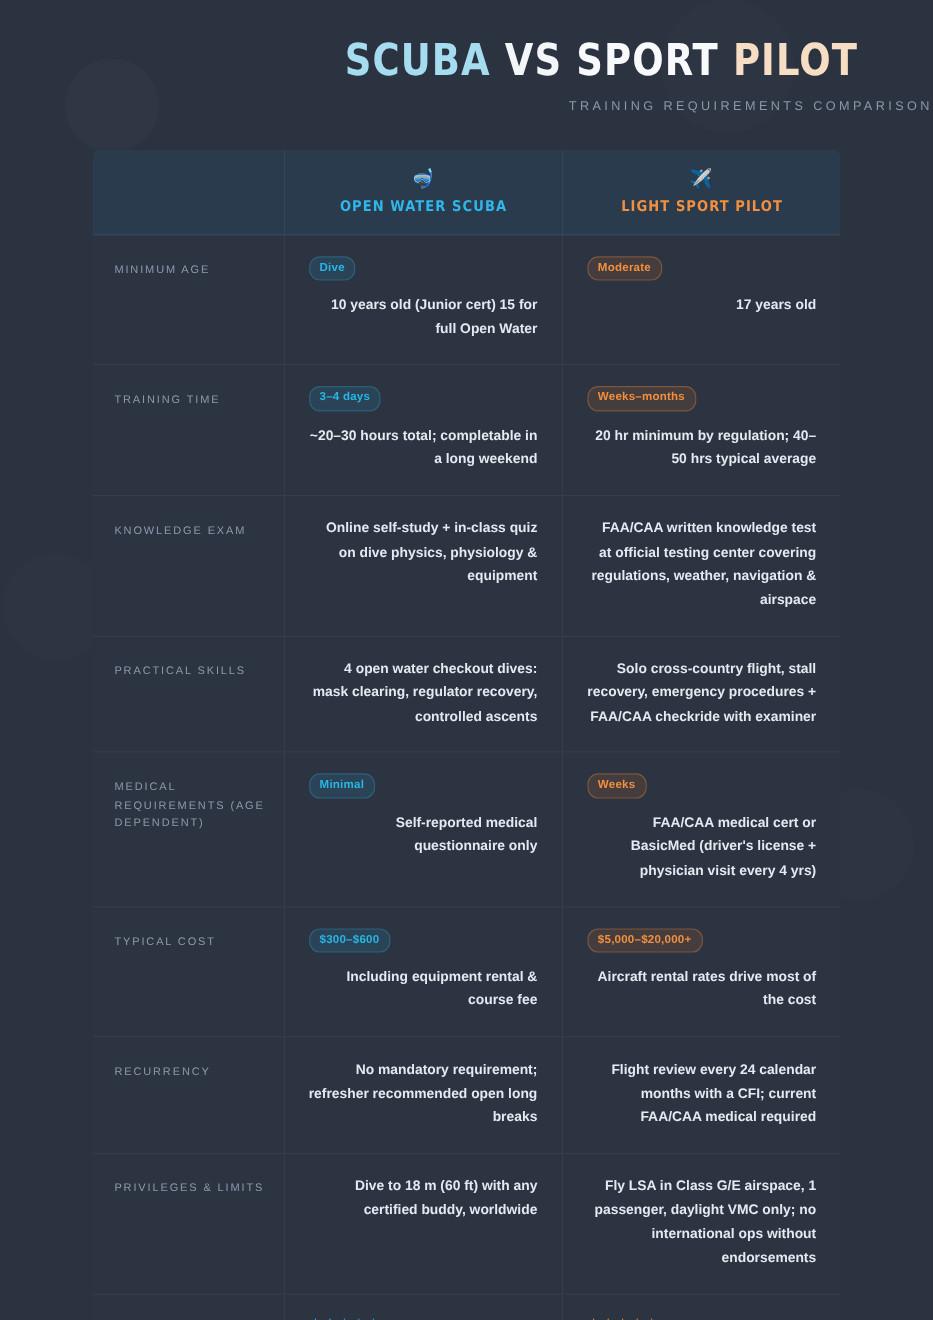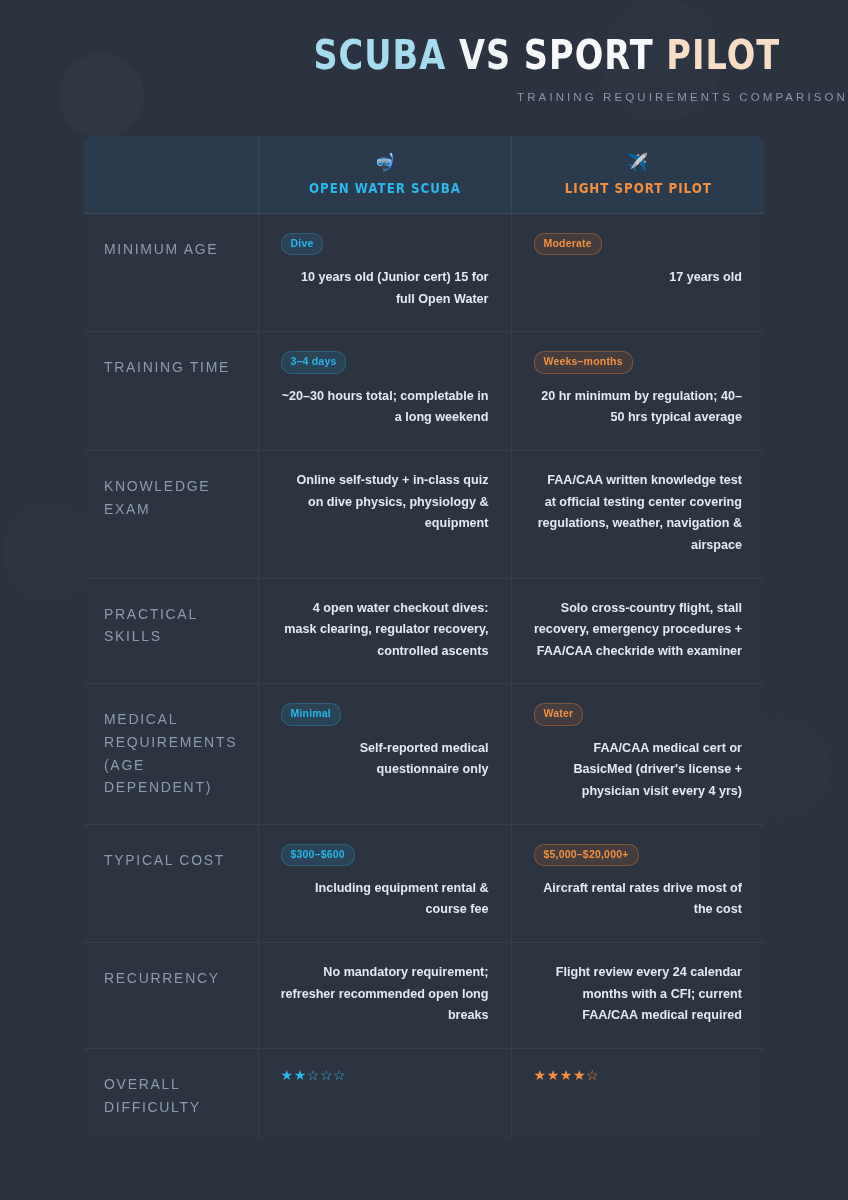--- a/index.html
+++ b/index.html
@@ -117,21 +117,21 @@
   tbody tr:last-child { border-bottom: none; }
 
   tbody td {
     vertical-align: top;
     padding: 19px 22px 21px 22px;
     border-right: 1px solid rgba(168,196,224,0.085);
   }
   tbody td:last-child { border-right: none; }
 
   td.row-label {
-    font-size: 14px;
+    font-size: 10px;
     letter-spacing: 1.7px;
     text-transform: uppercase;
     color: #8d9bae;
     font-weight: 400;
     line-height: 1.62;
     padding-top: 24px;
     padding-left: 20px;
     padding-right: 14px;
   }
 
@@ -254,21 +254,21 @@
           </td>
         </tr>
 
         <tr>
           <td class="row-label">MEDICAL REQUIREMENTS (AGE DEPENDENT)</td>
           <td>
             <span class="badge cyan">Minimal</span>
             <div class="cell-text">Self-reported medical questionnaire only</div>
           </td>
           <td>
-            <span class="badge orange">Water</span>
+            <span class="badge orange">Weeks</span>
             <div class="cell-text">FAA/CAA medical cert or BasicMed (driver's license + physician visit every 4 yrs)</div>
           </td>
         </tr>
 
         <tr>
           <td class="row-label">TYPICAL COST</td>
           <td>
             <span class="badge cyan">$300–$600</span>
             <div class="cell-text">Including equipment rental &amp; course fee</div>
           </td>
@@ -281,20 +281,29 @@
         <tr>
           <td class="row-label">RECURRENCY</td>
           <td>
             <div class="cell-text">No mandatory requirement; refresher recommended open long breaks</div>
           </td>
           <td>
             <div class="cell-text">Flight review every 24 calendar months with a CFI; current FAA/CAA medical required</div>
           </td>
         </tr>
 
+        <tr>
+          <td class="row-label">PRIVILEGES &amp; LIMITS</td>
+          <td>
+            <div class="cell-text">Dive to 18 m (60 ft) with any certified buddy, worldwide</div>
+          </td>
+          <td>
+            <div class="cell-text">Fly LSA in Class G/E airspace, 1 passenger, daylight VMC only; no international ops without endorsements</div>
+          </td>
+        </tr>
 
         <tr>
           <td class="row-label">OVERALL DIFFICULTY</td>
           <td>
             <div class="stars cyan">★★☆☆☆</div>
 
           </td>
           <td>
             <div class="stars orange">★★★★☆</div>
 

